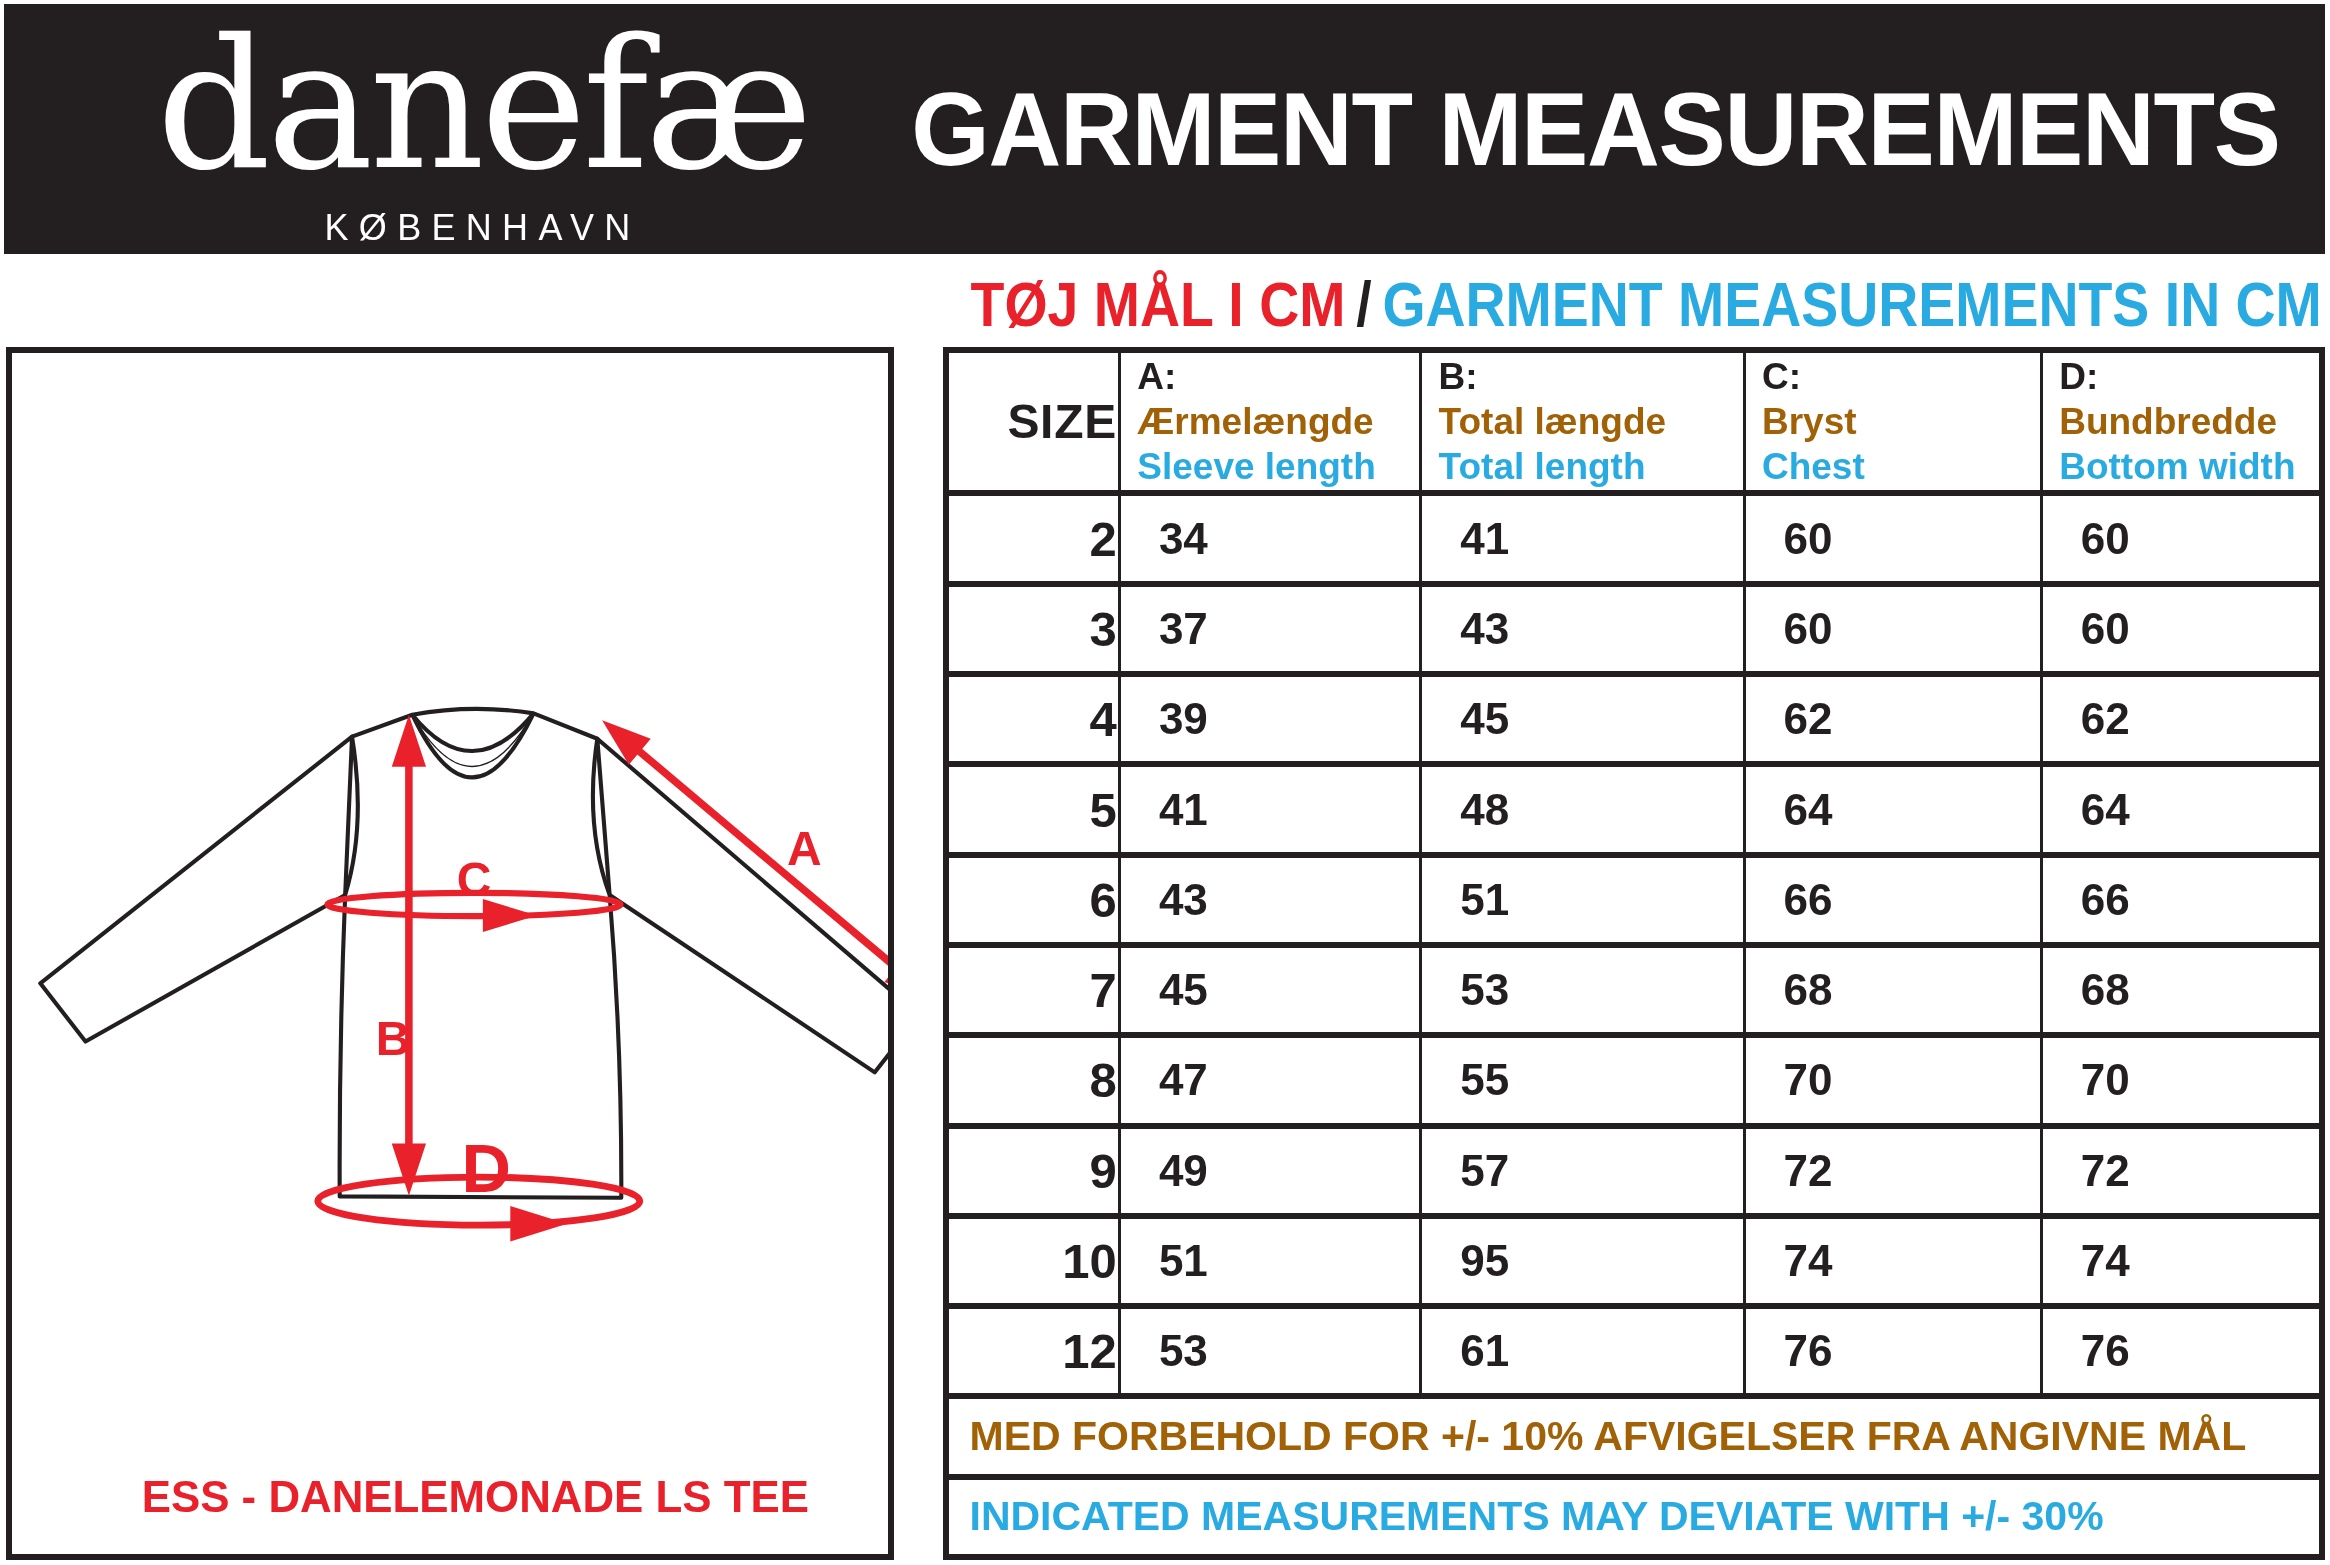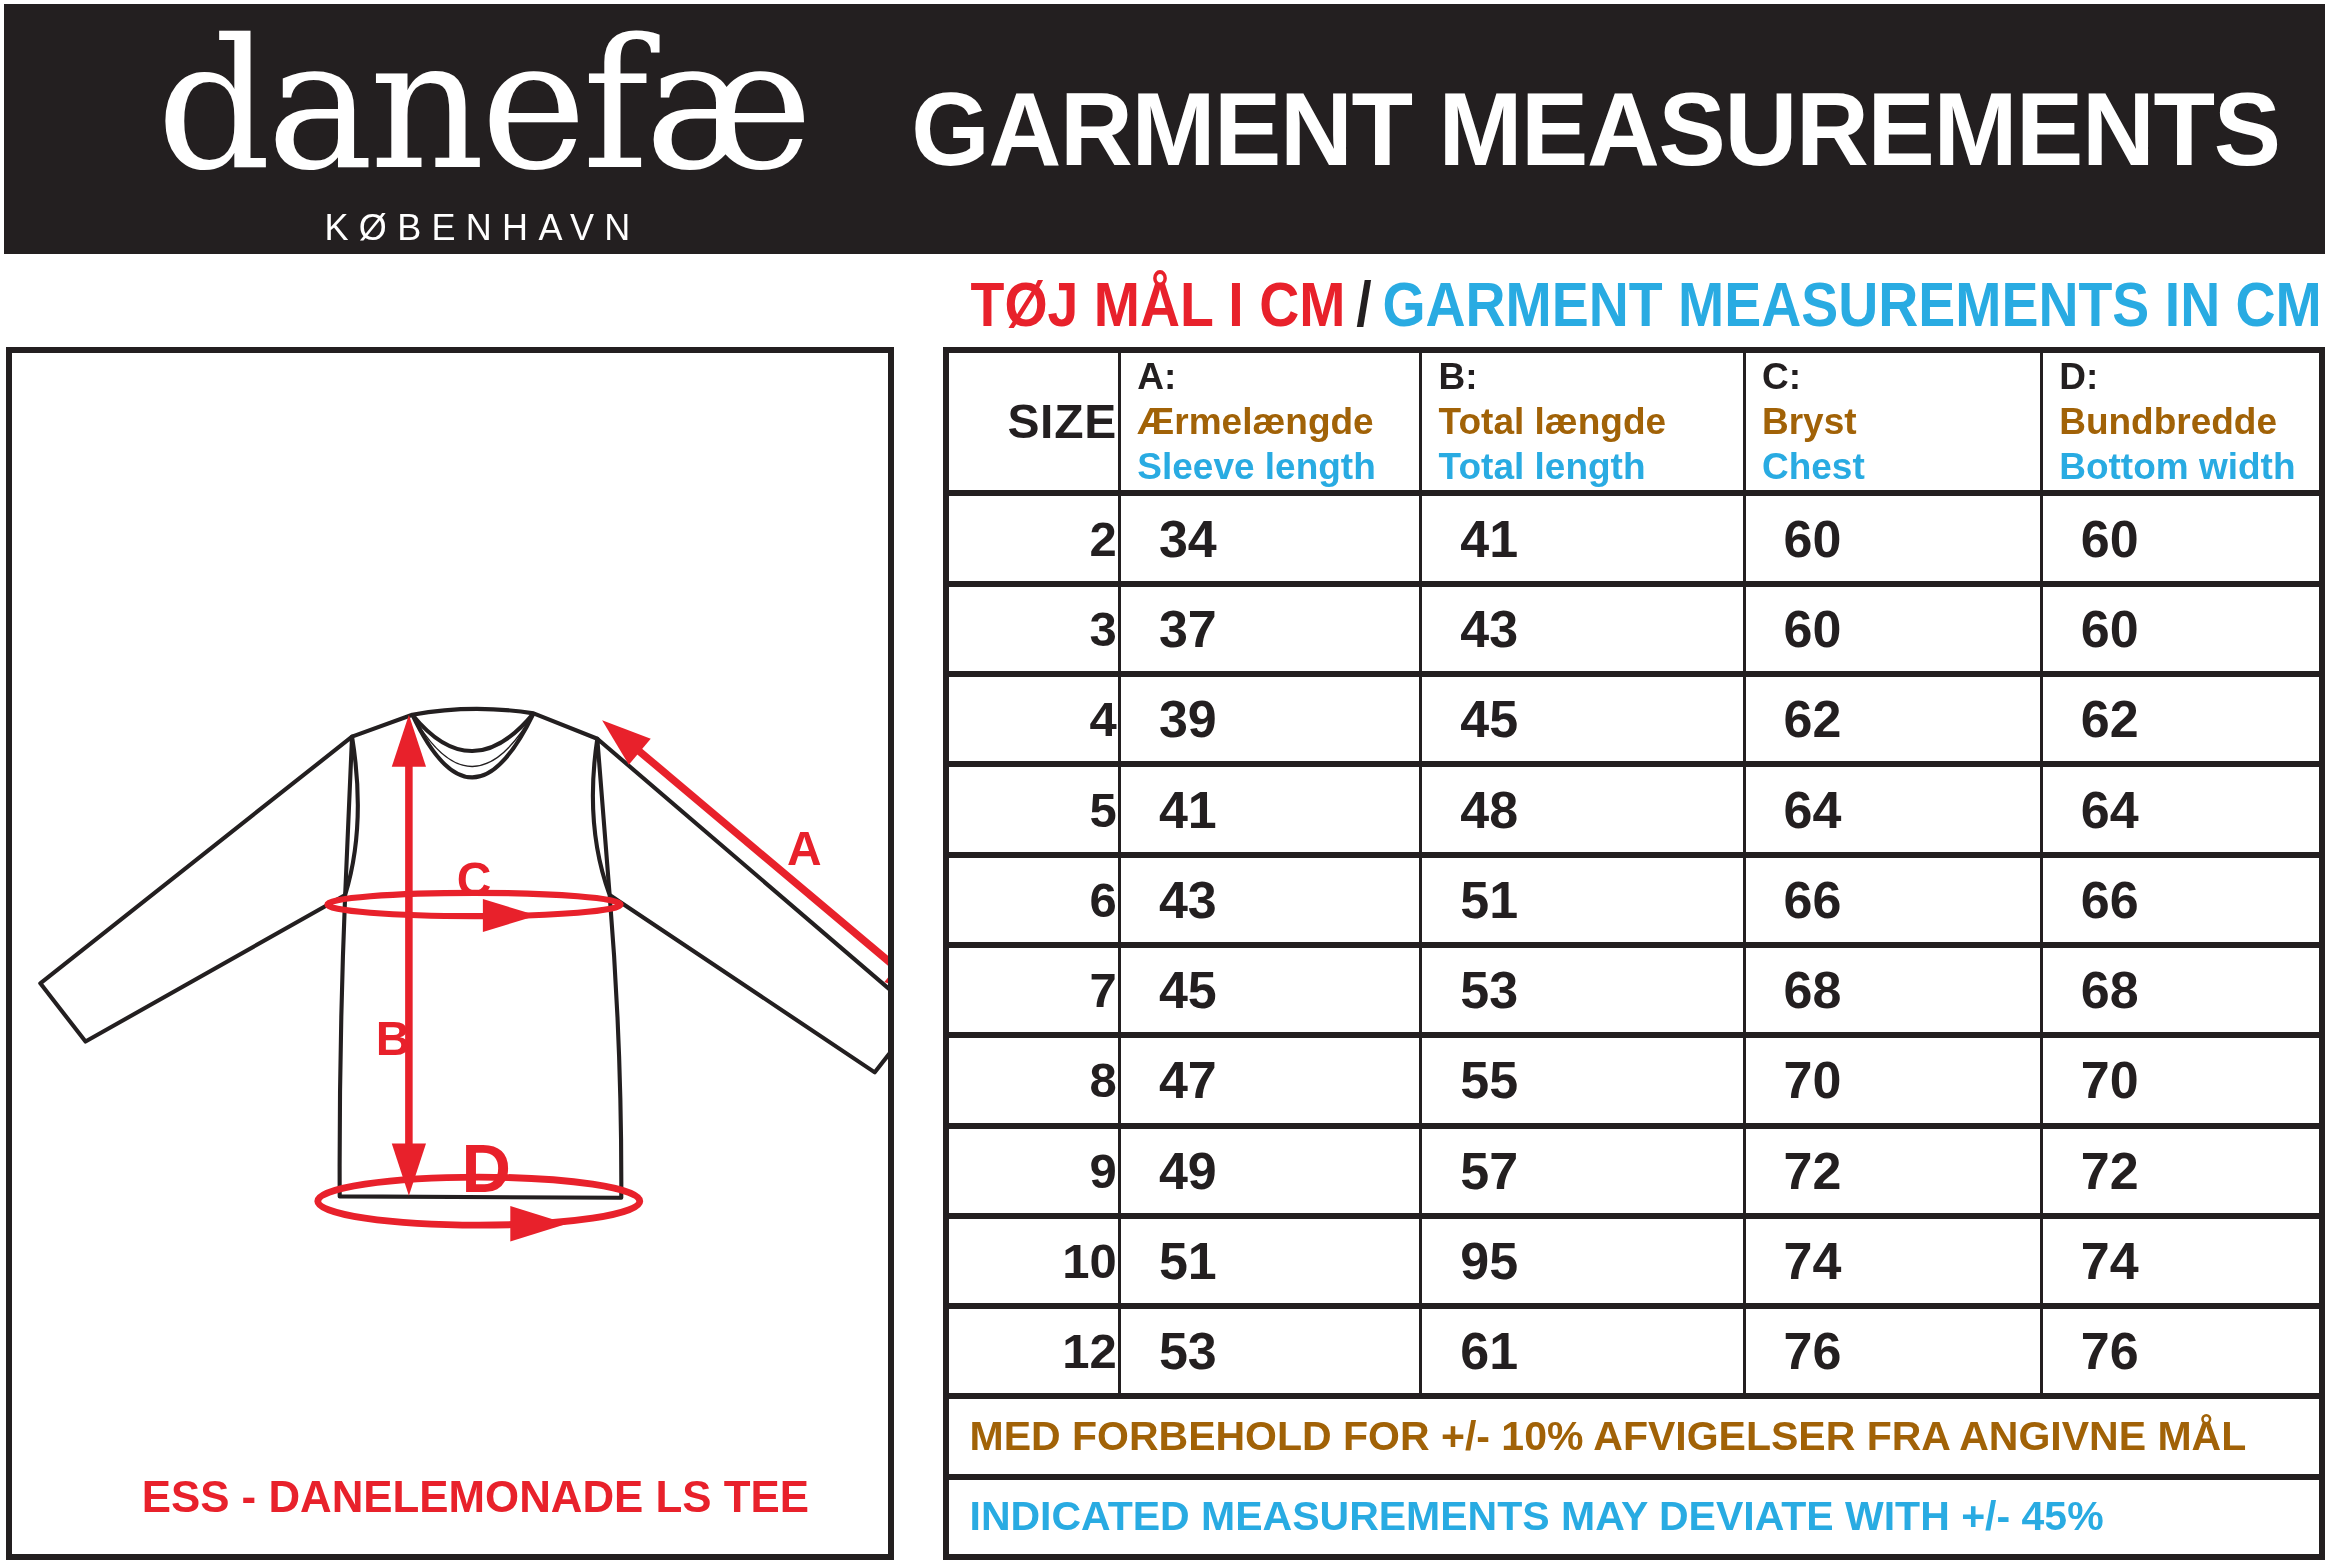--- a/index.html
+++ b/index.html
@@ -37,21 +37,21 @@
                border:6.8px solid #231f20;}
   table.mtable td{border-left:3.4px solid #231f20;border-top:6.2px solid #231f20;
                   vertical-align:middle;box-sizing:border-box;color:#231f20;}
   table.mtable tr.head-row td{border-top:none;}
   td.c-size{text-align:right;}
   .head-row td{height:142px;padding-left:16.4px;}
   .head-row td.c-size{font-size:48px;font-weight:bold;padding-left:0;letter-spacing:0.7px;}
   .colhead .k{display:block;font-size:37px;font-weight:bold;color:#231f20;line-height:45px;}
   .colhead .da{display:block;font-size:37px;font-weight:bold;color:#a16207;line-height:45px;}
   .colhead .en{display:block;font-size:37px;font-weight:bold;color:#29abe2;line-height:45px;}
-  tr.data-row td{height:90px;font-size:52px;font-weight:bold;padding-left:38px;}
+  tr.data-row td{height:90px;font-size:44px;font-weight:bold;padding-left:38px;}
   tr.data-row td.c-size{padding-left:0;font-size:49px;}
   tr.note-row td{height:80px;padding-left:20.5px;font-size:41px;font-weight:bold;white-space:nowrap;}
   tr.note-row.red td{color:#a16207;}
   tr.note-row.blue td{color:#29abe2;}
 </style>
 </head>
 <body>
 
 <div class="page">
 
@@ -207,20 +207,20 @@
     <td class="c-size">12</td>
     <td>53</td>
     <td>61</td>
     <td>76</td>
     <td>76</td>
   </tr>
           <tr class="note-row red">
           <td colspan="5">MED FORBEHOLD FOR +/- 10% AFVIGELSER FRA ANGIVNE MÅL</td>
         </tr>
         <tr class="note-row blue">
-          <td colspan="5">INDICATED MEASUREMENTS MAY DEVIATE WITH +/- 45%</td>
+          <td colspan="5">INDICATED MEASUREMENTS MAY DEVIATE WITH +/- 30%</td>
         </tr>
       </tbody>
     </table>
   </section>
 
 </div>
 
 
 </body></html>

